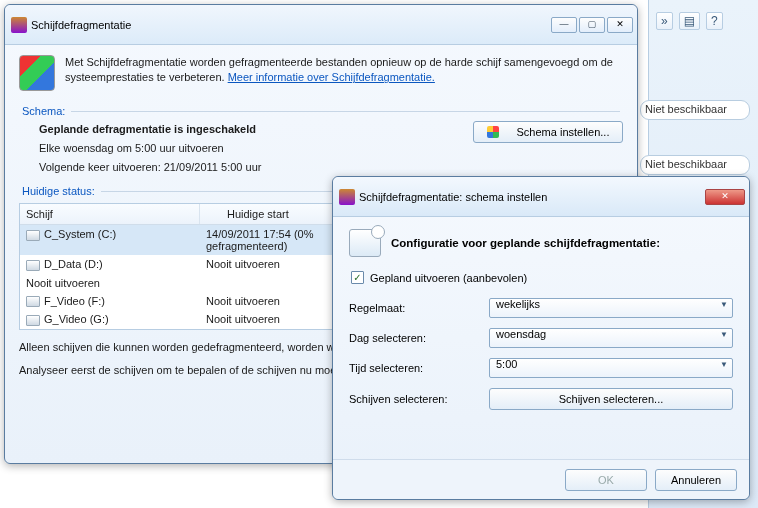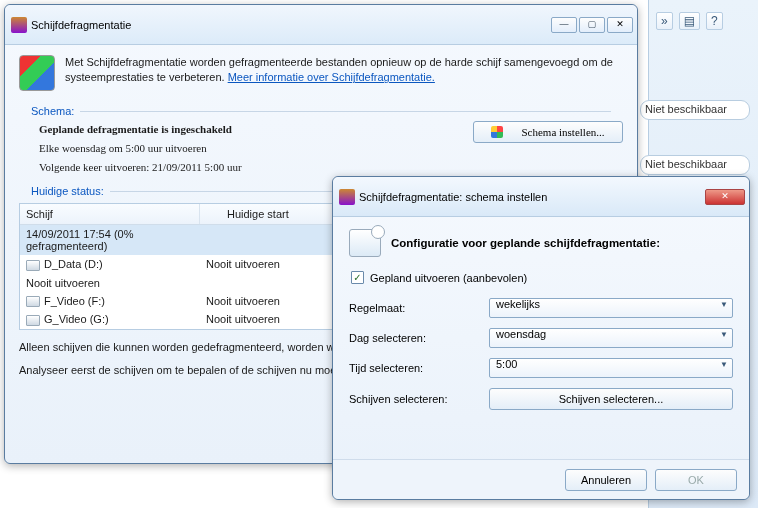--- a/index.html
+++ b/index.html
@@ -42,23 +42,23 @@
     background:linear-gradient(#fdfdfd,#e3eefb); font-size:9px; text-align:center; line-height:13px;
     cursor:pointer; color:#3a4a5a;}
   .title-close { color:#000; }
   .content { padding: 10px 14px; color: #1a1a1a; }
   .intro { display:flex; gap:10px; margin-bottom:14px; }
   .big-icon { width:36px; height:36px; flex:none;
     background: linear-gradient(135deg,#e33 0 30%,#3c5 30% 60%,#37d 60% 100%);
     border:1px solid #999; border-radius:4px; }
   .intro-text { line-height:1.4; }
   .intro-text a { color:#0b57c0; text-decoration:underline; cursor:pointer; }
-  .section-label { color:#0b57c0; font-size:11px; margin: 4px 12px; display:flex; align-items:center; gap:6px;}
+  .section-label { color:#0b57c0; font-size:11px; margin: 4px 3px; display:flex; align-items:center; gap:6px;}
   .section-label .rule { flex:1; height:1px; background:#c7d6e6; }
-  .sched-row { display:flex; justify-content:space-between; align-items:flex-start; gap:20px; margin:4px 0 10px 20px;font-family:Liberation Serif, serif;}
+  .sched-row { display:flex; justify-content:space-between; align-items:flex-start; gap:20px; margin:4px 0 10px 20px;}
   .sched-text b { font-weight:600; }
   .sched-text div { margin:2px 0; }
   .btn {
     display:inline-flex; align-items:center; justify-content:center; gap:18px;
     min-width: 150px; height:22px; padding:0 10px;
     border:1px solid #8aa9c7; border-radius:3px;
     background:linear-gradient(#fdfdfd,#e4eef8);
     font-size:11px; color:#000; cursor:pointer;
   }
   .btn .shield { width:12px;height:12px;border-radius:2px;
@@ -157,20 +157,21 @@
       <div class="rule"></div>
     </div>
     <div class="disk-table">
       <div class="disk-header">
         <div class="col-a">Schijf</div>
         <div class="col-b">Huidige start</div>
         <div class="col-c">Voortgang</div>
       </div>
       <div id="disk-rows">
           <div class="disk-row selected">
+            <div class="col-a"><span class="drive-icon"></span>C_System (C:)</div>
             <div class="col-b">14/09/2011 17:54 (0% gefragmenteerd)</div>
             <div class="col-c"></div>
           </div>
           <div class="disk-row">
             <div class="col-a"><span class="drive-icon"></span>D_Data (D:)</div>
             <div class="col-b">Nooit uitvoeren</div>
             <div class="col-c"></div>
           </div>
           <div class="disk-row">
             <div class="col-b">Nooit uitvoeren</div>
@@ -232,16 +233,16 @@
       </div>
     </div>
     <div class="form-row">
       <label>Schijven selecteren:</label>
       <div class="btn" style="flex:1;min-width:0">
         <span>Schijven selecteren...</span>
       </div>
     </div>
   </div>
   <div class="modal-footer">
+    <div class="btn disabled">OK</div>
     <div class="btn">Annuleren</div>
-    <div class="btn disabled">OK</div>
   </div>
 </div>
 
 </body></html>

